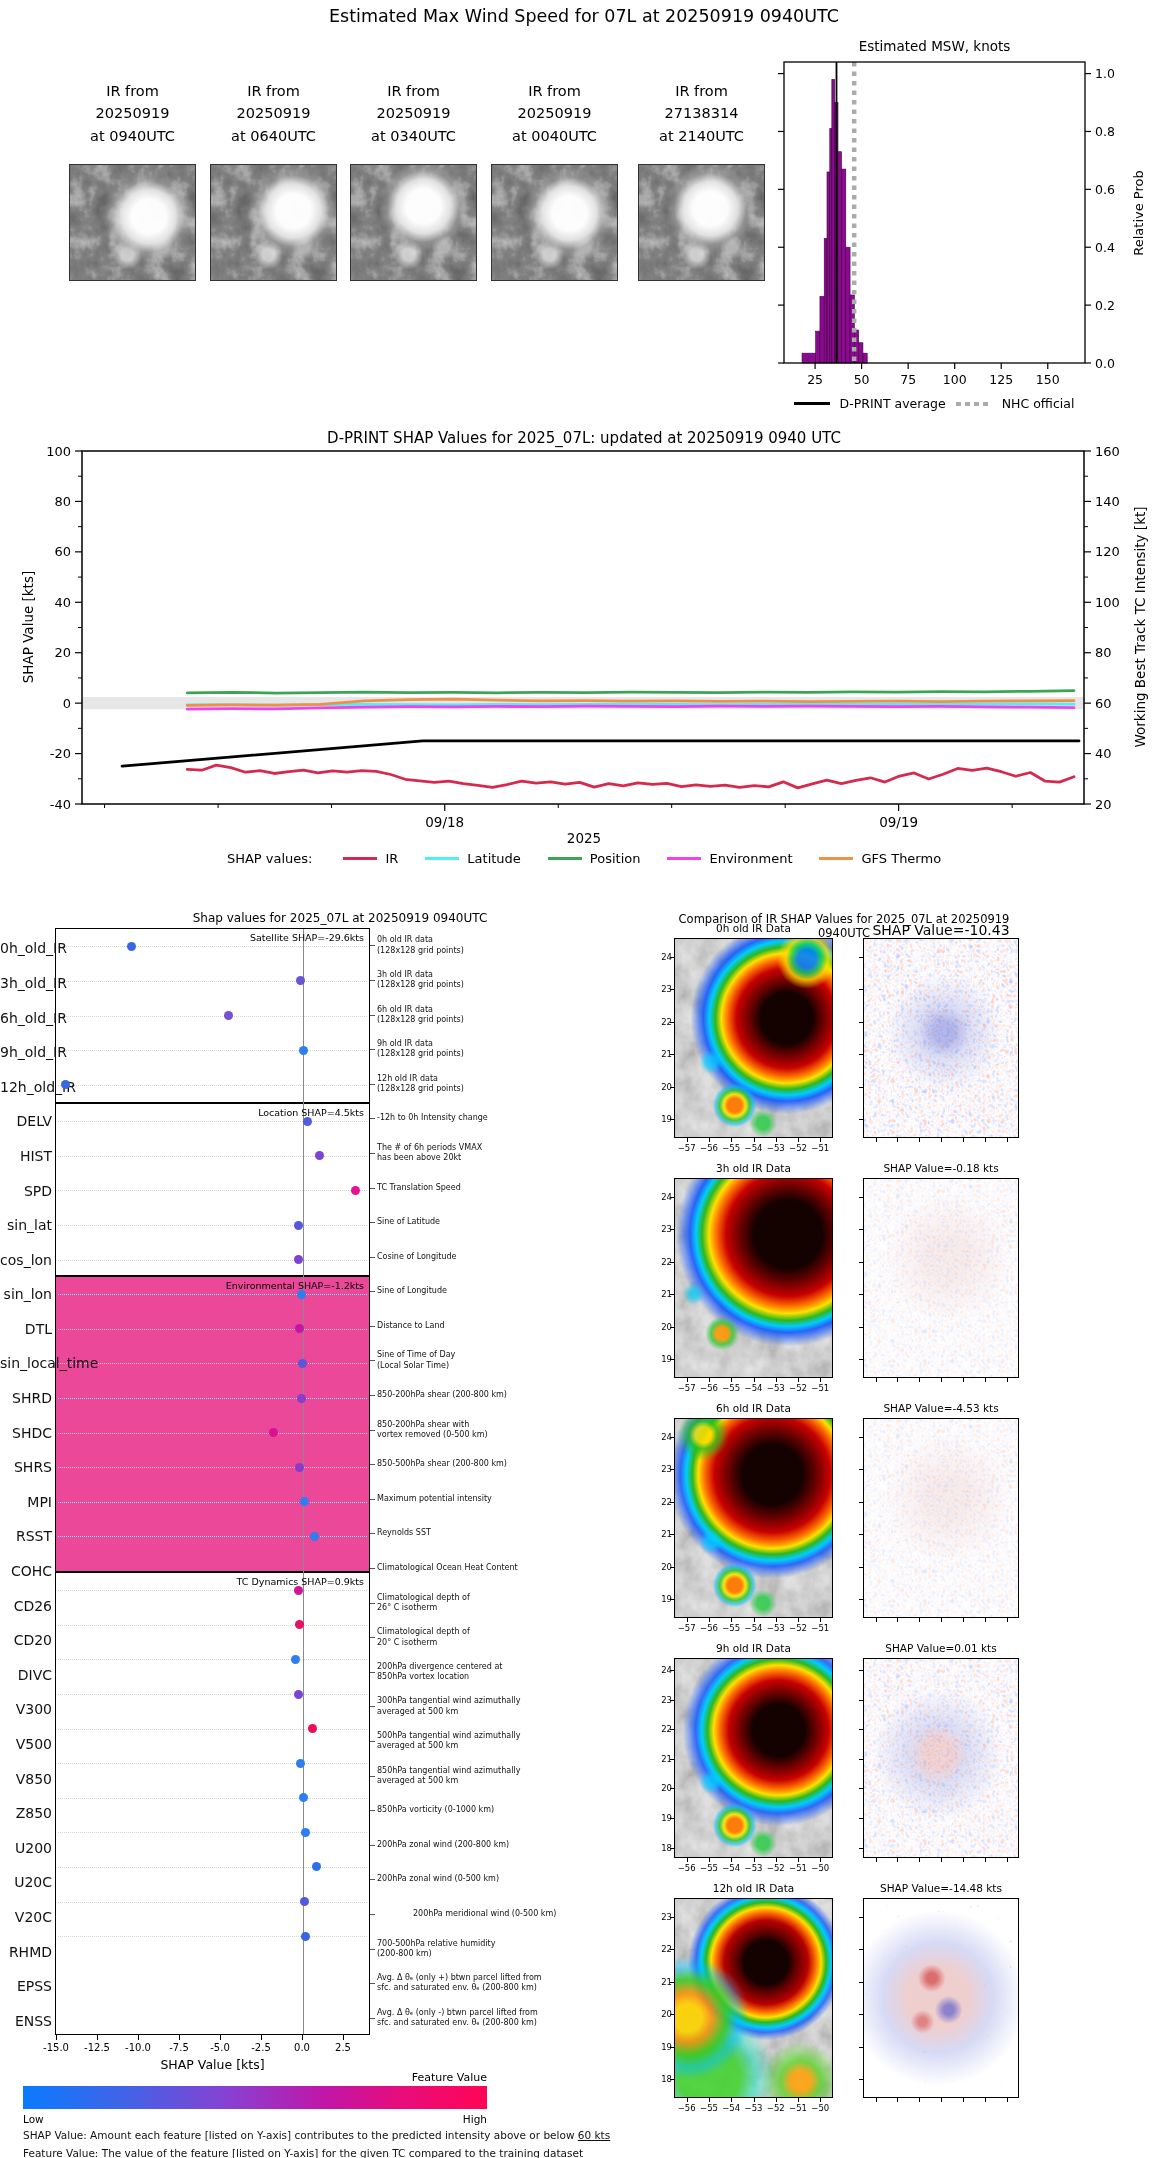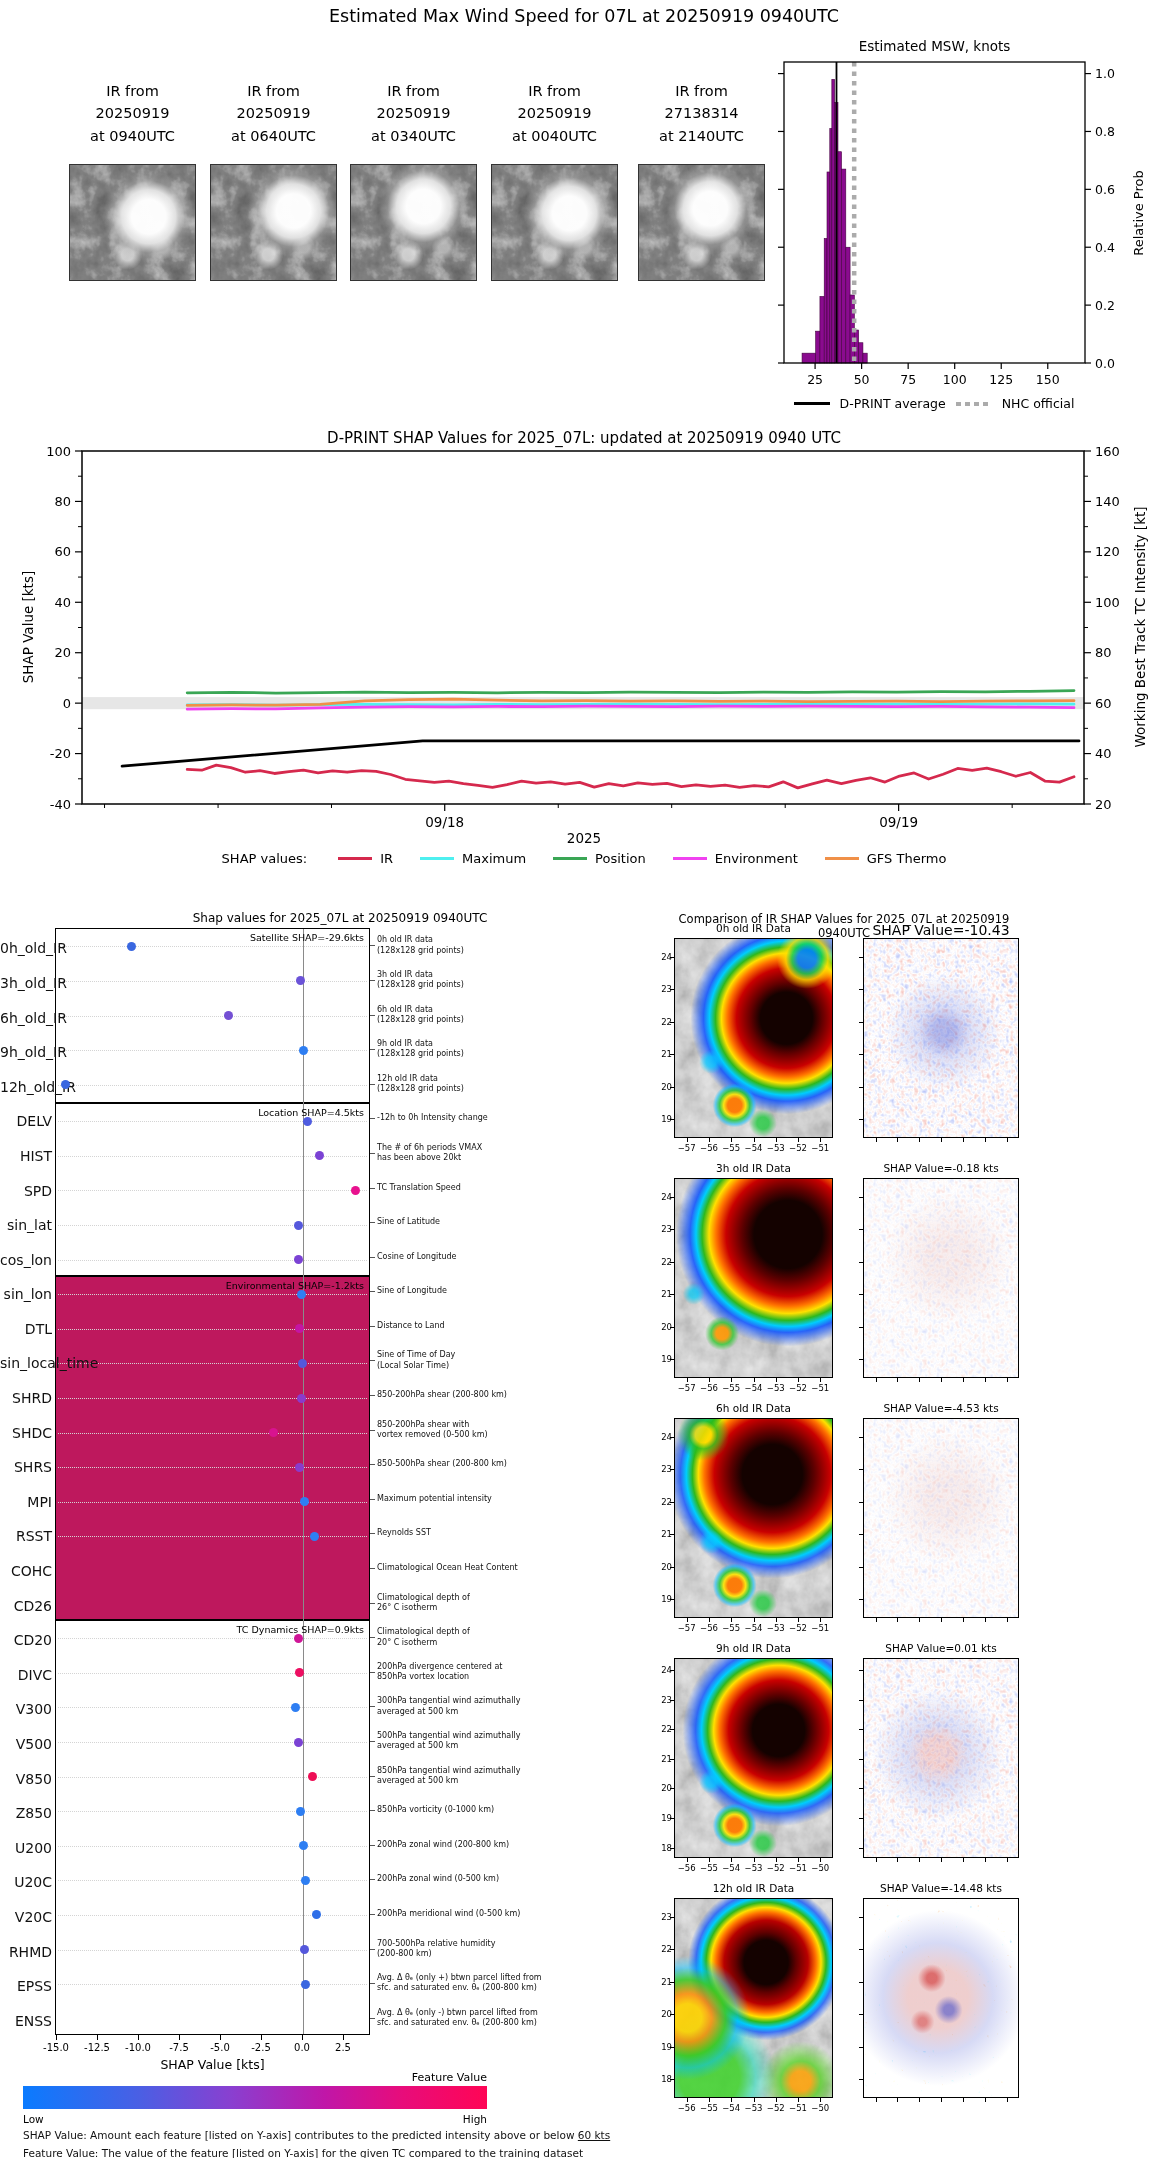--- a/index.html
+++ b/index.html
@@ -340,21 +340,21 @@
   <div class="abs ts-ylab-r">Working Best Track TC Intensity [kt]</div>
   <div class="abs ctr ts-xlab">2025</div>
   <div class="abs ts-legend ts-leg1" id="ts-leg1">
     <span style="margin-right:4px">SHAP values:</span>
   <div class="item">
         <span style="width: 34px; height: 3px; background: rgb(213, 41, 77); display: inline-block;"></span>
         <span>IR</span>
       </div>
       <div class="item">
         <span style="width: 34px; height: 3px; background: rgb(78, 240, 240); display: inline-block;"></span>
-        <span>Maximum</span>
+        <span>Latitude</span>
       </div>
       <div class="item">
         <span style="width: 34px; height: 3px; background: rgb(58, 166, 85); display: inline-block;"></span>
         <span>Position</span>
       </div>
       <div class="item">
         <span style="width: 34px; height: 3px; background: rgb(240, 66, 240); display: inline-block;"></span>
         <span>Environment</span>
       </div>
       <div class="item">
@@ -385,21 +385,21 @@
           <div class="dp-dot" style="left: 247.4px; top: 12.8px; background: rgb(79, 92, 224);"></div>
           <div class="dp-grid" style="top: 51.9px;"></div>
           <div class="dp-dot" style="left: 258.9px; top: 47.4px; background: rgb(123, 66, 212);"></div>
           <div class="dp-grid" style="top: 86.5px;"></div>
           <div class="dp-dot" style="left: 295px; top: 82px; background: rgb(232, 17, 142);"></div>
           <div class="dp-grid" style="top: 121.1px;"></div>
           <div class="dp-dot" style="left: 237.6px; top: 116.6px; background: rgb(85, 88, 220);"></div>
           <div class="dp-grid" style="top: 155.7px;"></div>
           <div class="dp-dot" style="left: 237.6px; top: 151.2px; background: rgb(123, 66, 212);"></div>
         </div>
-        <div class="dp-group sep" style="height: 344px; background: #be185d;">
+        <div class="dp-group sep" style="height: 296px; background: #ec4899;">
           <div class="dp-ghead">Environmental SHAP=-1.2kts</div>
           <div class="dp-grid" style="top: 17.3px;"></div>
           <div class="dp-dot" style="left: 240.9px; top: 12.8px; background: rgb(46, 126, 242);"></div>
           <div class="dp-grid" style="top: 51.9px;"></div>
           <div class="dp-dot" style="left: 239.2px; top: 47.4px; background: rgb(196, 21, 164);"></div>
           <div class="dp-grid" style="top: 86.5px;"></div>
           <div class="dp-dot" style="left: 241.7px; top: 82px; background: rgb(85, 88, 220);"></div>
           <div class="dp-grid" style="top: 121.1px;"></div>
           <div class="dp-dot" style="left: 240.9px; top: 116.6px; background: rgb(138, 59, 204);"></div>
           <div class="dp-grid" style="top: 155.7px;"></div>
@@ -612,21 +612,21 @@
       <div class="abs dp-ann" style="top: 939.7px; transform: translateY(-50%);">
         <div>200hPa zonal wind (200-800 km)</div>
       </div>
       <div class="abs dp-flabel" style="left: 0px; top: 969.3px;">U20C</div>
       <div class="abs dp-anntick" style="top: 974.3px;"></div>
       <div class="abs dp-ann" style="top: 974.3px; transform: translateY(-50%);">
         <div>200hPa zonal wind (0-500 km)</div>
       </div>
       <div class="abs dp-flabel" style="left: 0px; top: 1003.9px;">V20C</div>
       <div class="abs dp-anntick" style="top: 1008.9px;"></div>
-      <div class="abs dp-ann" style="top: 1008.9px; transform: translateY(-50%);">
+      <div class="abs dp-ann" style="top: 1008.9px; transform: translateY(-50%); margin-left: 36px;">
         <div>200hPa meridional wind (0-500 km)</div>
       </div>
       <div class="abs dp-flabel" style="left: 0px; top: 1038.5px;">RHMD</div>
       <div class="abs dp-anntick" style="top: 1043.5px;"></div>
       <div class="abs dp-ann" style="top: 1043.5px; transform: translateY(-50%);">
         <div>700-500hPa relative humidity</div>
         <div>(200-800 km)</div>
       </div>
       <div class="abs dp-flabel" style="left: 0px; top: 1073.1px;">EPSS</div>
       <div class="abs dp-anntick" style="top: 1078.1px;"></div>

